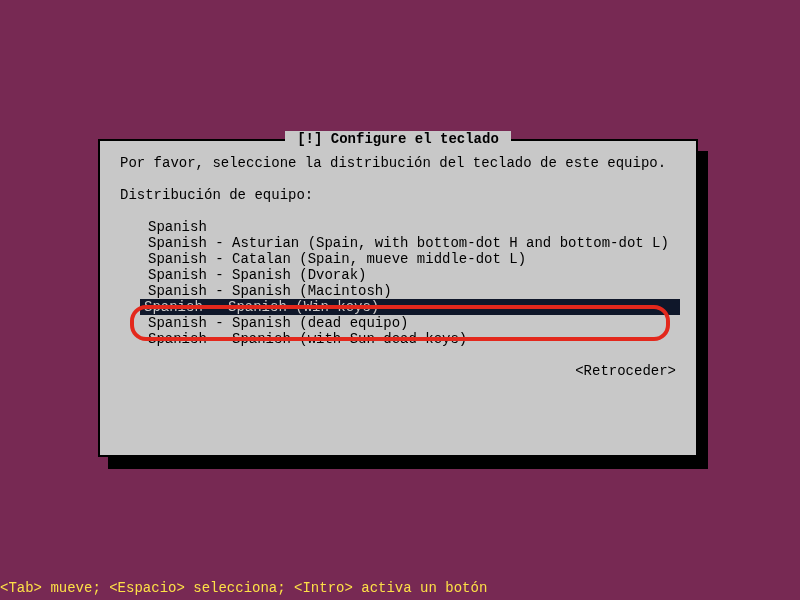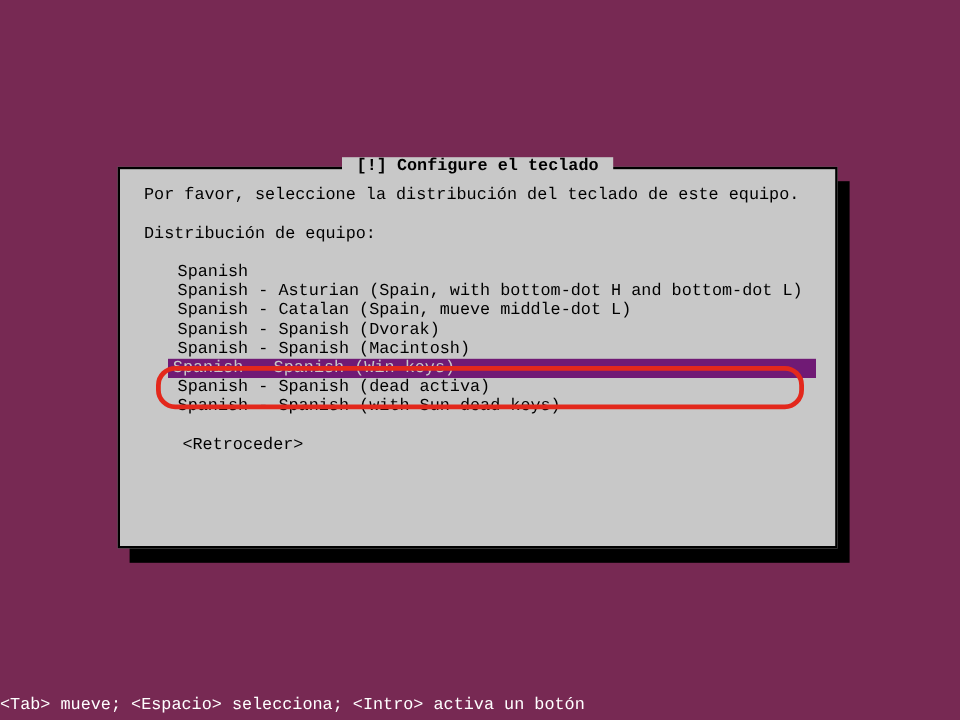--- a/index.html
+++ b/index.html
@@ -41,35 +41,35 @@
     font-weight: bold;
   }
   .line { white-space: pre; }
   .blank { height: 16px; }
   .list { margin-left: 24px; }
   .item {
     white-space: pre;
     padding: 0 4px;
   }
   .item.sel {
-    background: #701a75;
+    background: #0f172a;
     color: #c8c8c8;
     margin-left: -4px; margin-right: -4px;
   }
-  .back { margin-left: 32px; white-space: pre; }
+  .back { margin-left: 32px; white-space: pre; text-align: right; }
   .annot {
     position: absolute;
     border: 4px solid #e3281c;
     border-radius: 16px;
     pointer-events: none;
   }
   .statusbar {
     position: absolute;
     left: 0; bottom: 4px;
-    color: #ffffff;
+    color: #fde047;
     white-space: pre;
     font-size: 14px;
   }
 </style>
 </head>
 <body>
 
 <div class="shadow"></div>
 
 <div class="dialog">
@@ -82,21 +82,21 @@
   <div class="line">Distribución de equipo:</div>
   <div class="blank"></div>
 
   <div class="list">
     <div class="item">Spanish</div>
     <div class="item">Spanish - Asturian (Spain, with bottom-dot H and bottom-dot L)</div>
     <div class="item">Spanish - Catalan (Spain, mueve middle-dot L)</div>
     <div class="item">Spanish - Spanish (Dvorak)</div>
     <div class="item">Spanish - Spanish (Macintosh)</div>
     <div class="item sel">Spanish - Spanish (Win keys)</div>
-    <div class="item">Spanish - Spanish (dead activa)</div>
+    <div class="item">Spanish - Spanish (dead equipo)</div>
     <div class="item">Spanish - Spanish (with Sun dead keys)</div>
   </div>
 
   <div class="blank"></div>
   <div class="back">&lt;Retroceder&gt;</div>
 </div>
 
 <div class="annot" style="left:130px; top:305px; width:540px; height:36px;"></div>
 
 <div class="statusbar">&lt;Tab&gt; mueve; &lt;Espacio&gt; selecciona; &lt;Intro&gt; activa un botón</div>

